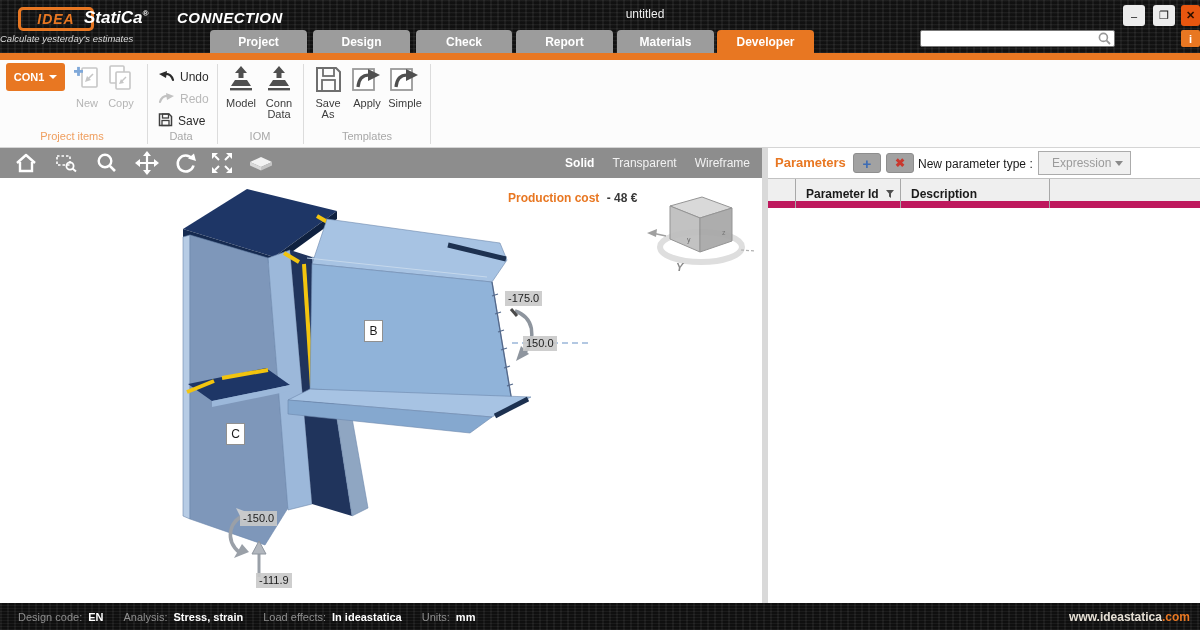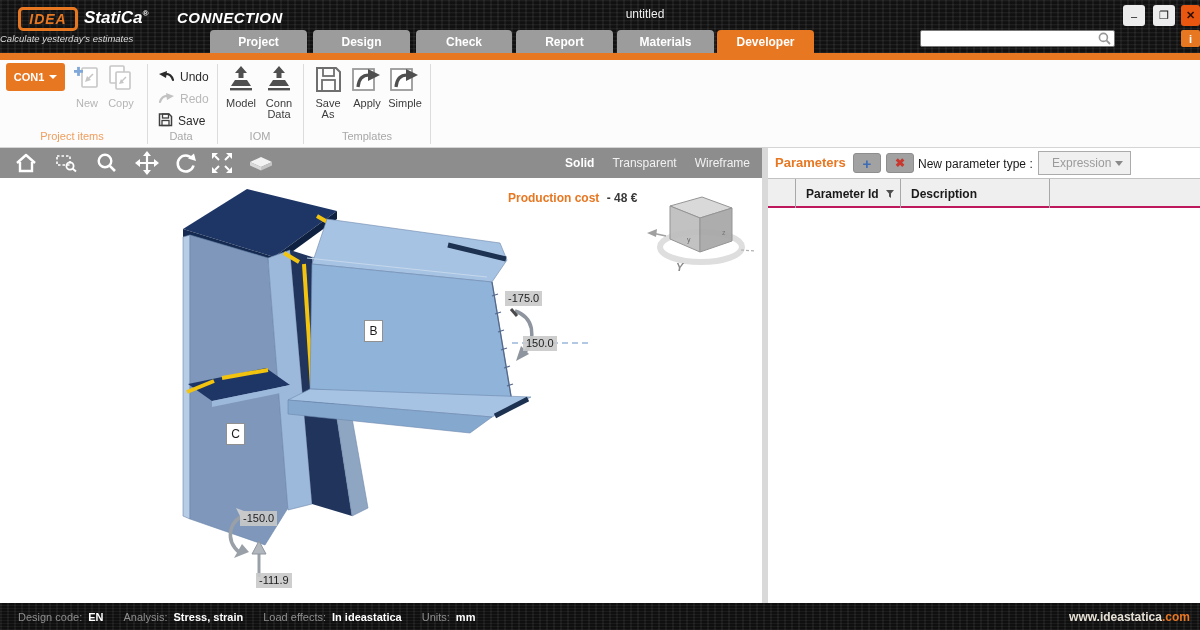--- a/index.html
+++ b/index.html
@@ -10,21 +10,21 @@
   
   .titlebar {
     position:absolute; left:0; top:0; width:1200px; height:53px;
     background:
       repeating-linear-gradient(0deg, rgba(255,255,255,.06) 0 1px, rgba(0,0,0,0) 1px 3px, rgba(255,255,255,.02) 3px 4px),
       repeating-linear-gradient(90deg, rgba(255,255,255,.03) 0 2px, rgba(0,0,0,.25) 2px 7px),
       #161616;
   }
   .accent-strip { position:absolute; left:0; top:53px; width:1200px; height:7px; background:#e87722; }
   .logo-box {
-    position:absolute; left:18px; top:7px; width:60px; height:24px;
+    position:absolute; left:18px; top:7px; width:76px; height:24px;
     border:3px solid #e87722; border-radius:5px; color:#e87722;
     font-style:italic; font-weight:bold; font-size:14px; letter-spacing:1px;
     display:flex; align-items:center; justify-content:center;
   }
   .logo-statica { position:absolute; left:84px; top:8px; color:#fff; font-style:italic; font-weight:bold; font-size:17px; }
   .logo-reg { font-size:8px; vertical-align:super; }
   .tagline { position:absolute; left:0; top:33px; color:#dcdcdc; font-style:italic; font-size:9.5px; }
   .product-name { position:absolute; left:177px; top:9px; color:#fff; font-style:italic; font-weight:bold; font-size:15px; letter-spacing:.5px; }
   .doc-title { position:absolute; left:645px; top:7px; transform:translateX(-50%); color:#eee; font-size:12px; }
   .winbtn { position:absolute; top:5px; height:21px; border-radius:3px; display:flex; align-items:center; justify-content:center; font-size:11px; cursor:default; }
@@ -87,21 +87,21 @@
   .params-title { position:absolute; left:7px; top:7px; color:#e87722; font-weight:bold; font-size:13px; }
   .pbtn { position:absolute; top:5px; width:28px; height:20px; background:#a2a2a2; border:1px solid #8e8e8e; border-radius:3px;
     display:flex; align-items:center; justify-content:center; font-weight:bold; }
   .pbtn.add { left:85px; color:#3e6db5; font-size:15px; }
   .pbtn.del { left:118px; color:#c9382e; font-size:12px; }
   .ptype-label { position:absolute; left:150px; top:9px; font-size:12px; color:#1a1a1a; }
   .ptype-dd { position:absolute; left:270px; top:3px; width:93px; height:24px; background:#f0f0f0; border:1px solid #ababab;
     display:flex; align-items:center; }
   .ptype-dd .val { flex:1; color:#9b9b9b; font-size:12px; padding-left:13px; }
   .dd-caret { width:0; height:0; border-left:4px solid transparent; border-right:4px solid transparent; border-top:5px solid #8a8a8a; margin-right:7px; }
-  .ptable-head { position:absolute; left:0; top:30px; width:432px; height:30px; background:#efefef; border-top:1px solid #c2c2c2; border-bottom:2px solid #be185d; }
+  .ptable-head { position:absolute; left:0; top:30px; width:432px; height:30px; background:#efefef; border-top:1px solid #c2c2c2; border-bottom:7px solid #be185d; }
   .pth { position:absolute; top:0; height:30px; border-right:1px solid #a8a8a8; display:flex; align-items:center;
     font-size:12px; font-weight:bold; color:#1a1a1a; padding-left:10px; }
   .ptable-body { position:absolute; left:0; top:60px; width:432px; height:395px; background:#fff; }
 
   
   .statusbar {
     position:absolute; left:0; top:603px; width:1200px; height:27px;
     background:
       repeating-linear-gradient(0deg, rgba(255,255,255,.05) 0 1px, rgba(0,0,0,0) 1px 3px),
       repeating-linear-gradient(90deg, rgba(255,255,255,.03) 0 2px, rgba(0,0,0,.25) 2px 7px),

